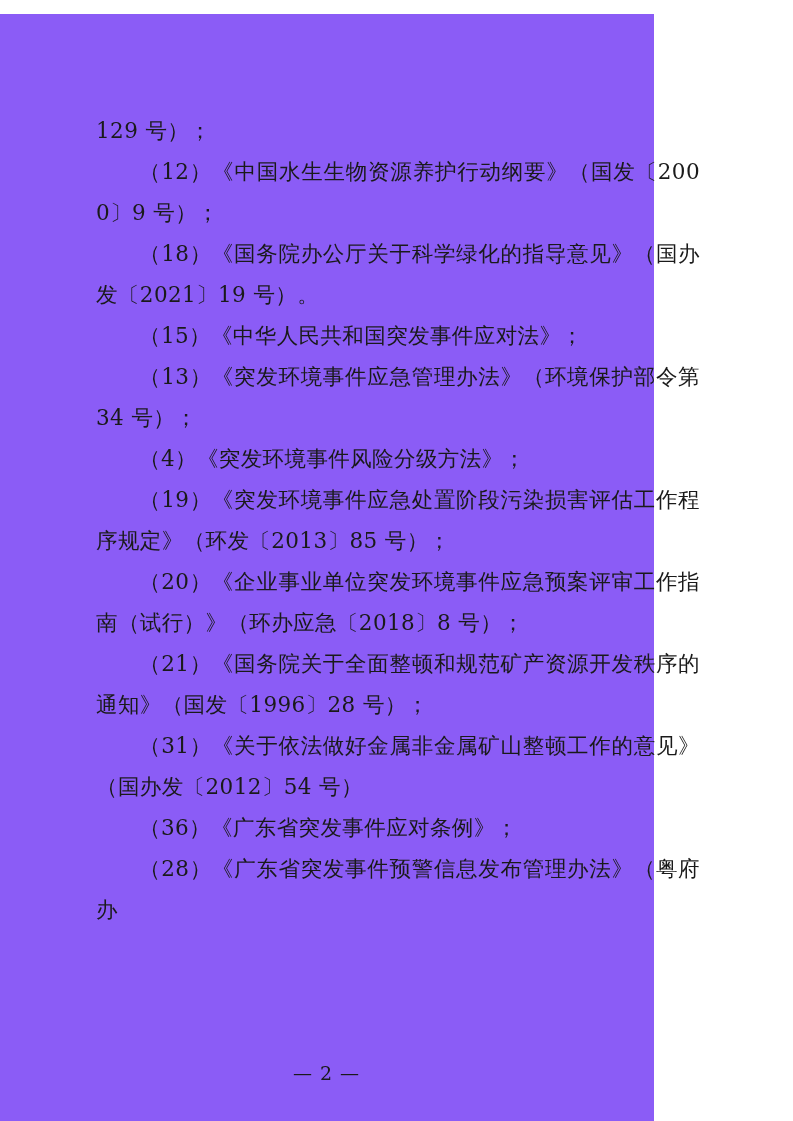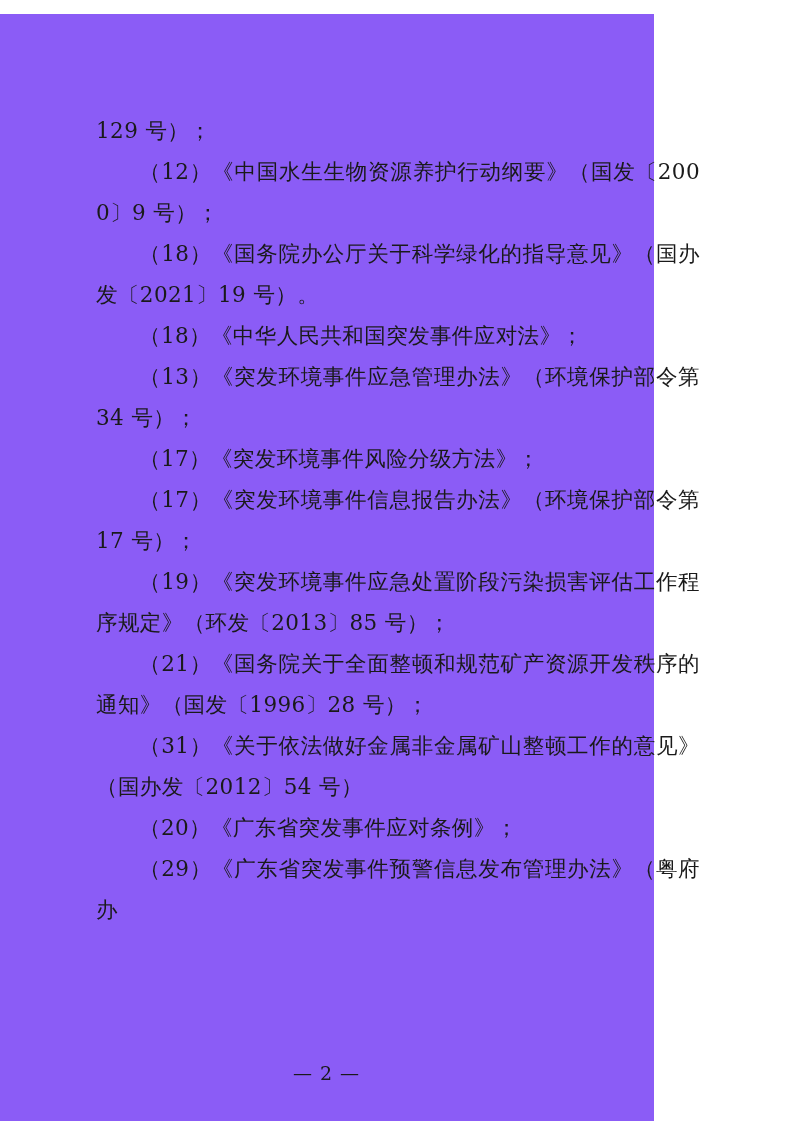--- a/index.html
+++ b/index.html
@@ -67,28 +67,28 @@
 </style>
 </head>
 <body>
 
 <div class="page">
 
   <div class="doc-body">
     <p class="para indent" style="text-indent:0;">129 号）；</p>
     <p class="para indent">（12）《中国水生生物资源养护行动纲要》（国发〔2000〕9 号）；</p>
     <p class="para indent">（18）《国务院办公厅关于科学绿化的指导意见》（国办发〔2021〕19 号）。</p>
-    <p class="para indent">（18）《中华人民共和国突发事件应对法》；</p>
+    <p class="para indent">（15）《中华人民共和国突发事件应对法》；</p>
     <p class="para indent">（13）《突发环境事件应急管理办法》（环境保护部令第 34 号）；</p>
-    <p class="para indent">（17）《突发环境事件风险分级方法》；</p>
-    <p class="para indent">（17）《突发环境事件信息报告办法》（环境保护部令第 17 号）；</p>
+    <p class="para indent">（4）《突发环境事件风险分级方法》；</p>
     <p class="para indent">（19）《突发环境事件应急处置阶段污染损害评估工作程序规定》（环发〔2013〕85 号）；</p>
+    <p class="para indent">（20）《企业事业单位突发环境事件应急预案评审工作指南（试行）》（环办应急〔2018〕8 号）；</p>
     <p class="para indent">（21）《国务院关于全面整顿和规范矿产资源开发秩序的通知》（国发〔1996〕28 号）；</p>
     <p class="para indent">（31）《关于依法做好金属非金属矿山整顿工作的意见》（国办发〔2012〕54 号）</p>
-    <p class="para indent">（20）《广东省突发事件应对条例》；</p>
-    <p class="para indent">（29）《广东省突发事件预警信息发布管理办法》（粤府办</p>
+    <p class="para indent">（36）《广东省突发事件应对条例》；</p>
+    <p class="para indent">（28）《广东省突发事件预警信息发布管理办法》（粤府办</p>
   </div>
 
   <div class="page-number">
     <span class="dash">—</span><span>2</span><span class="dash">—</span>
   </div>
 
 </div>
 
 </body></html>

